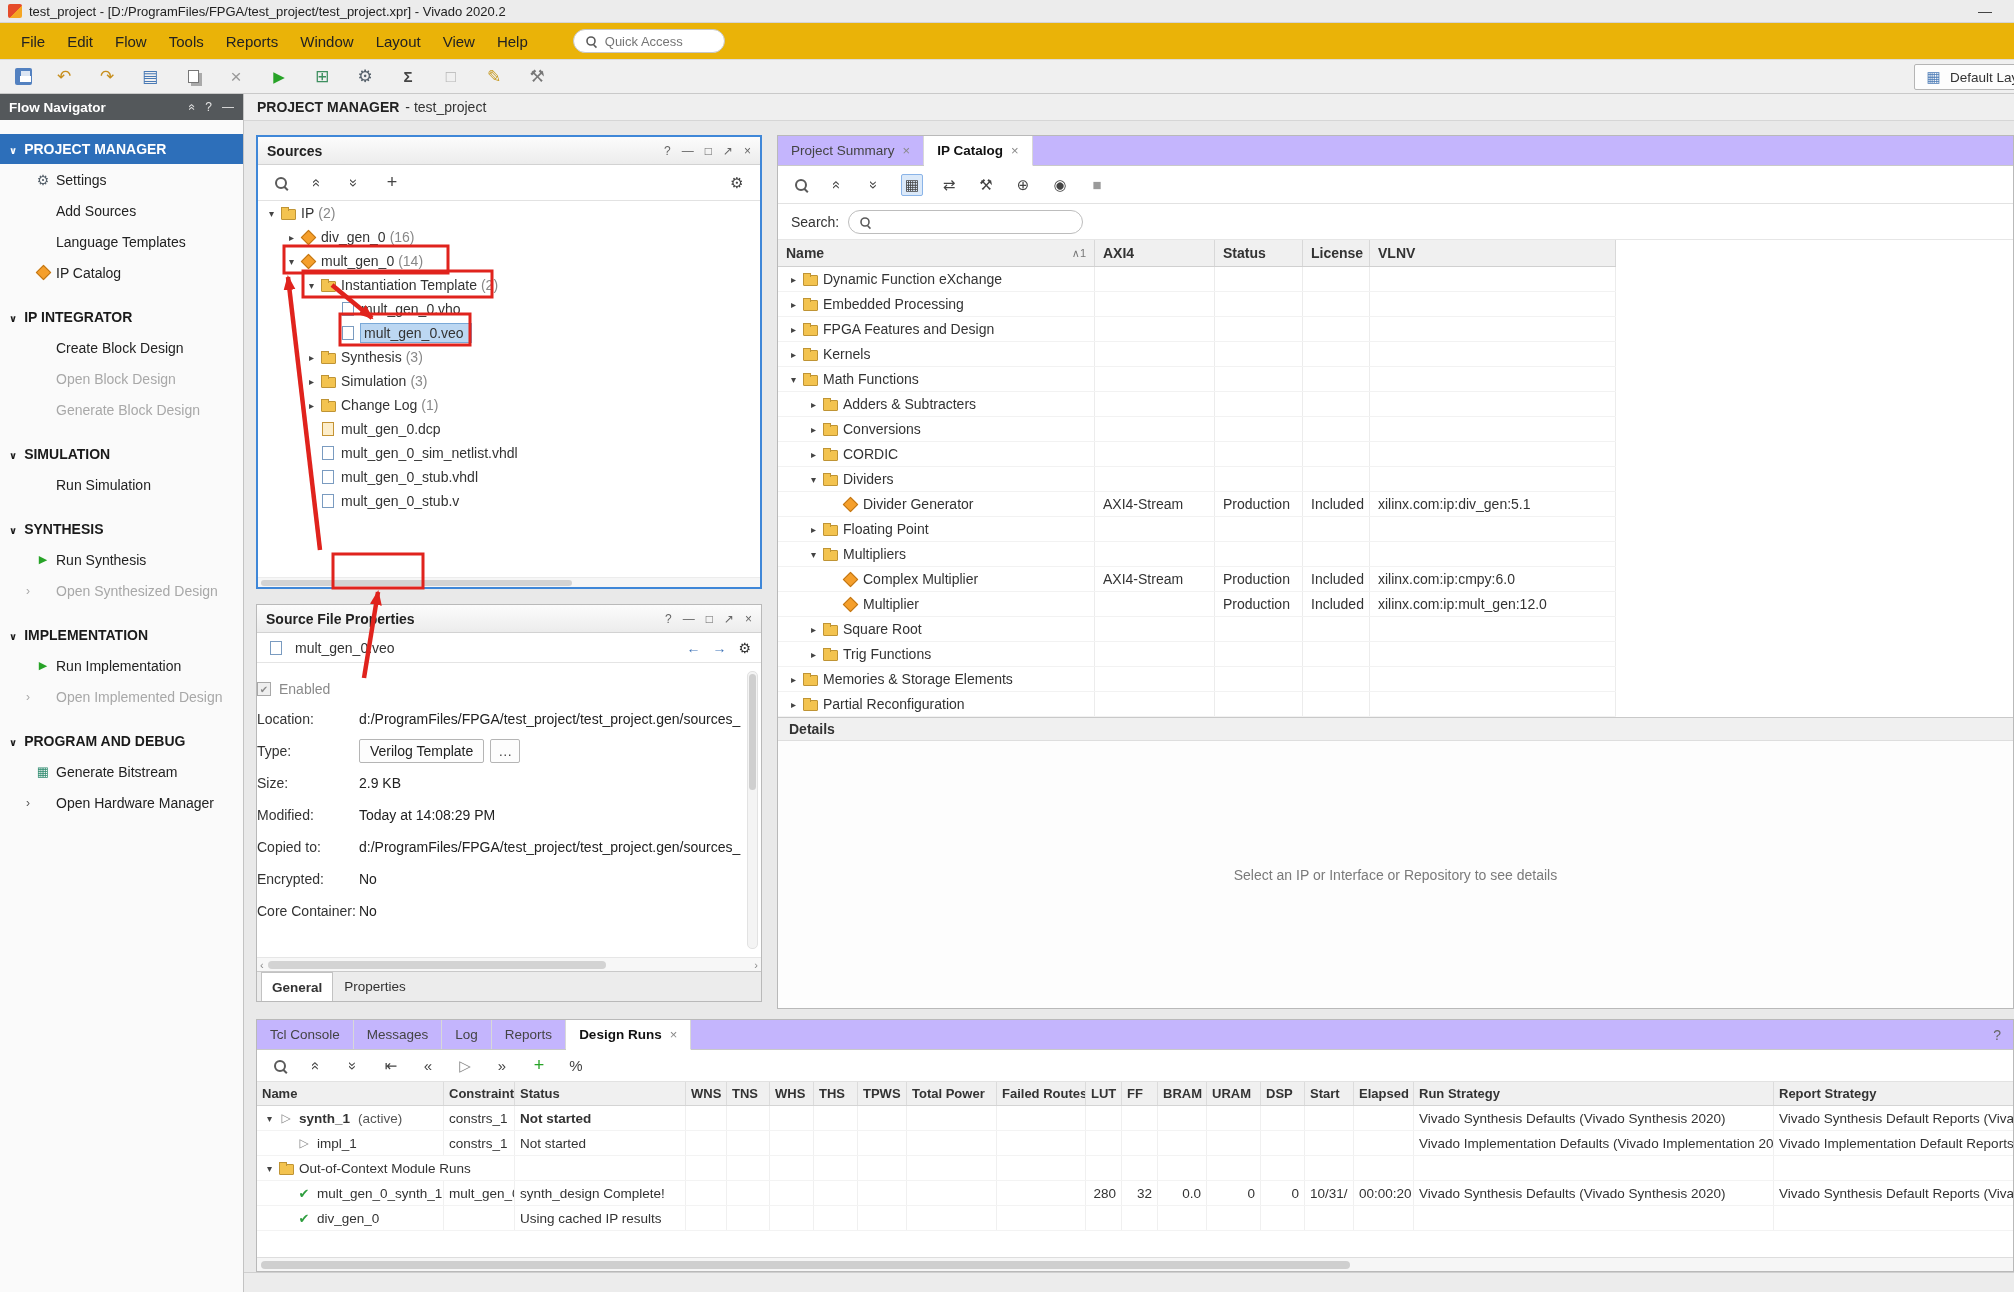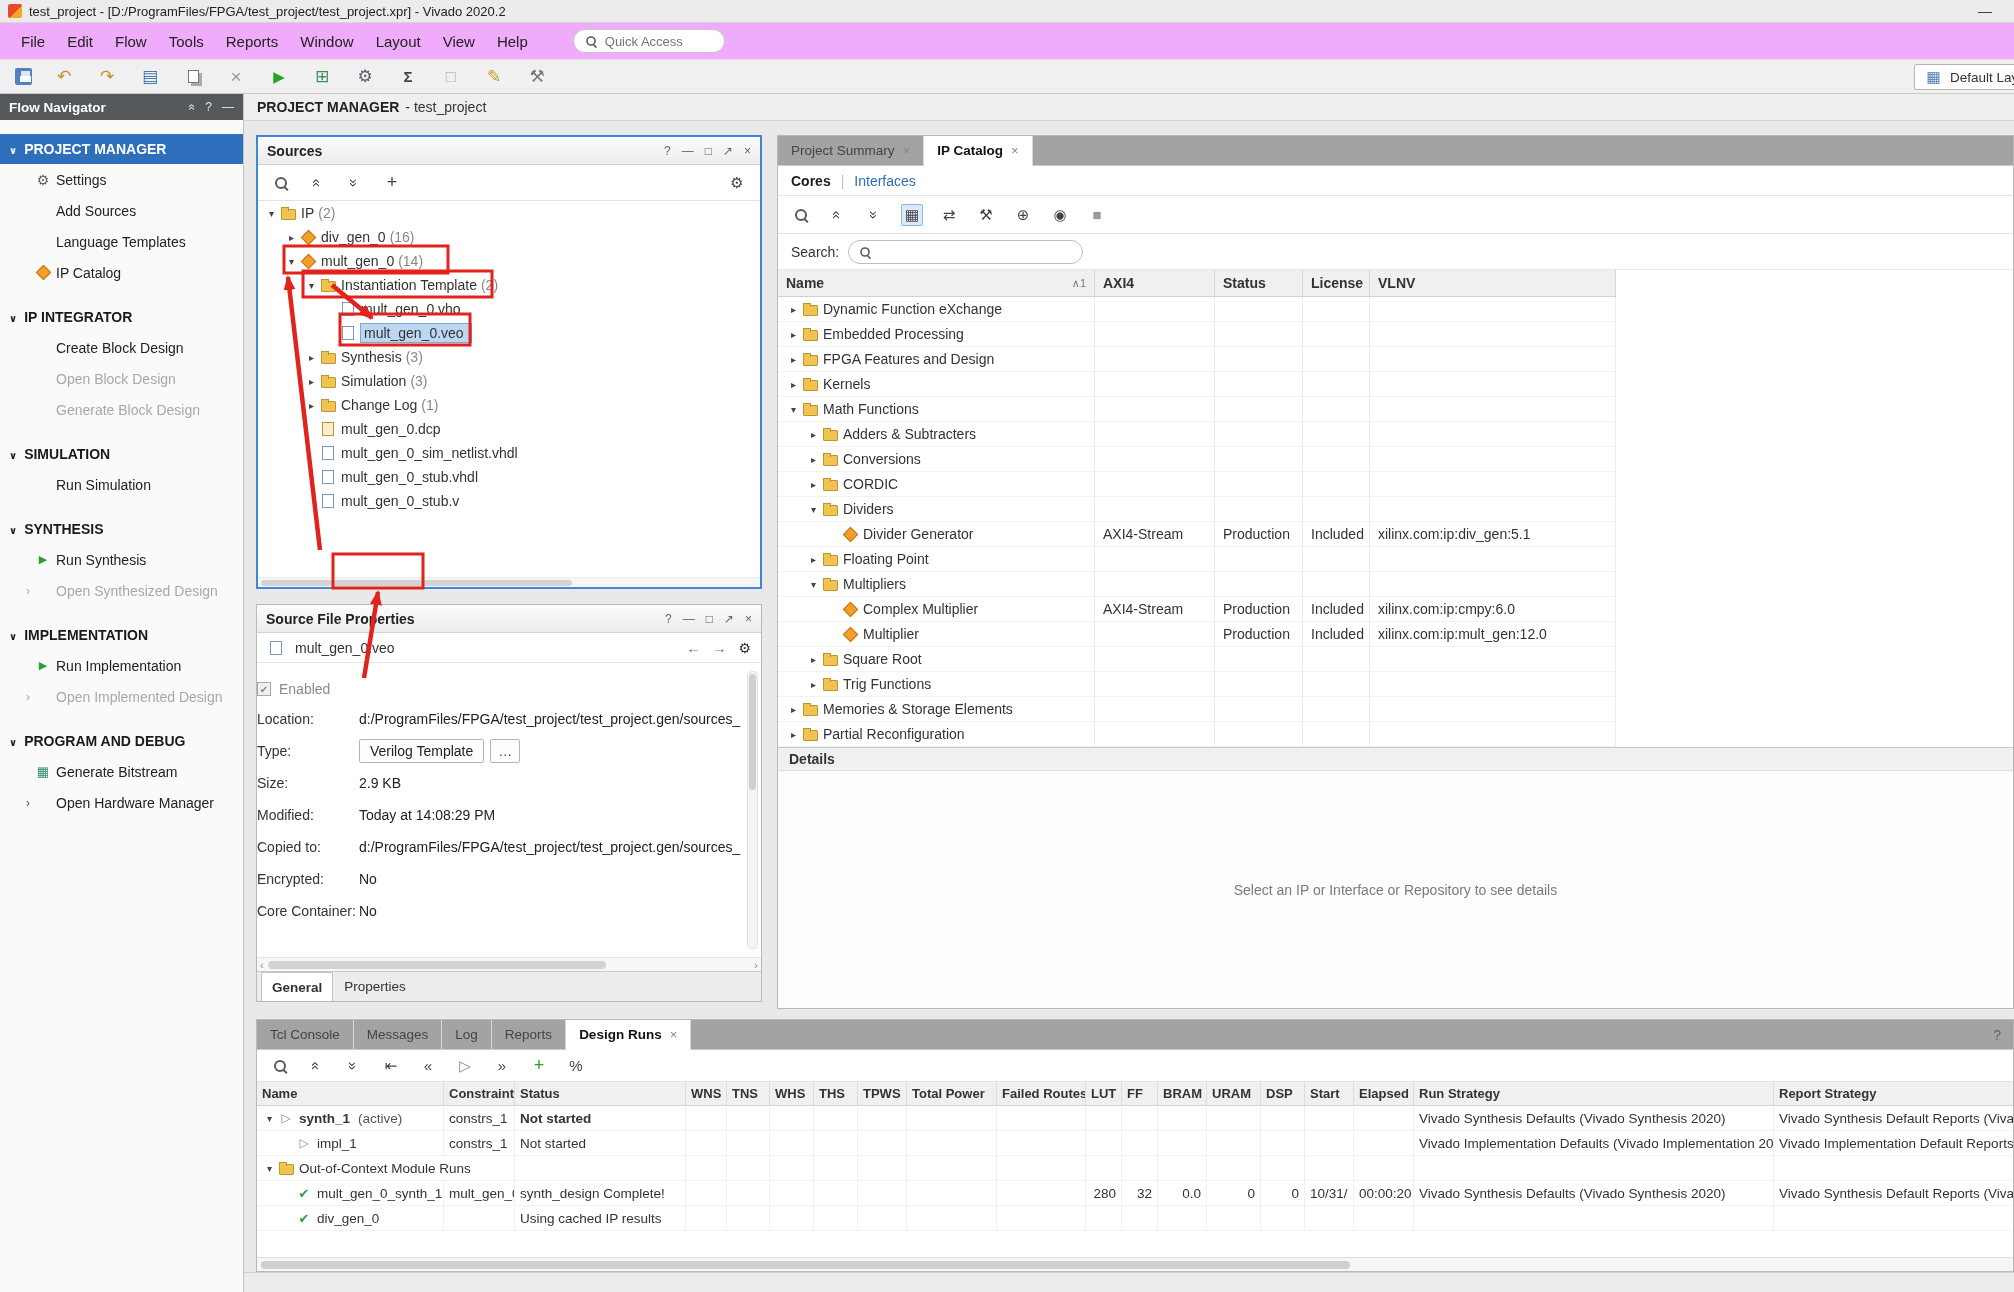--- a/index.html
+++ b/index.html
@@ -3,21 +3,21 @@
 <meta charset="utf-8">
 <style>
 *{margin:0;padding:0;box-sizing:border-box}
 html,body{width:2014px;height:1292px}
 body{position:relative;overflow:hidden;font-family:"Liberation Sans","DejaVu Sans",sans-serif;font-size:14px;color:#333;background:#e9e9e9}
 
 
 .title-bar{position:absolute;left:0;top:0;width:2014px;height:23px;background:#ececec;border-bottom:1px solid #d5d5d5;display:flex;align-items:center;gap:7px;padding:0 8px;font-size:13px;color:#222;z-index:5}
 .app-icon{width:14px;height:14px;border-radius:2px;background:linear-gradient(135deg,#e54b2a 0 55%,#f5a623 55% 100%);flex:none}
 .win-min{margin-left:auto;color:#444;padding:0 14px;font-size:14px}
-.menu-bar{position:absolute;left:0;top:23px;width:2014px;height:37px;background:#f0abfc;border-bottom:1px solid #dcdcdc;display:flex;align-items:center;padding:0 10px;font-size:15px;z-index:5}
+.menu-bar{position:absolute;left:0;top:23px;width:2014px;height:37px;background:#eab308;border-bottom:1px solid #dcdcdc;display:flex;align-items:center;padding:0 10px;font-size:15px;z-index:5}
 .menu-item{padding:4px 11px;color:#222}
 .quick-access{margin-left:34px;display:flex;align-items:center;gap:6px;width:152px;height:24px;border:1px solid #c6c6c6;border-radius:12px;background:#fff;padding:0 9px}
 .qa-input{border:none;outline:none;background:transparent;width:100px;font:inherit;font-size:13px;color:#555}
 .toolbar{position:absolute;left:0;top:60px;width:2014px;height:34px;background:#f0f0f0;border-bottom:1px solid #c9c9c9;display:flex;align-items:center;gap:21px;padding:0 15px;z-index:5}
 .tbi{width:22px;height:22px;display:inline-flex;align-items:center;justify-content:center;color:#555;font-size:17px;position:relative}
 .default-layout-btn{position:absolute;left:1914px;top:4px;width:132px;height:26px;background:#fdfdfd;border:1px solid #b5b5b5;border-radius:2px;display:flex;align-items:center;gap:6px;padding:0 8px;font-size:13.5px;color:#333;white-space:nowrap;overflow:hidden}
 
 
 .t-save{background:#5381c0;border-radius:2px;width:17px;height:17px}
 .t-save::before{content:"";position:absolute;left:6px;top:3px;width:9px;height:6px;background:#dce6f4}
@@ -118,21 +118,21 @@
 .p-extra{display:none}
 .p-extra.more{display:inline-flex;margin-left:6px;border:1px solid #b5b5b5;background:#fdfdfd;padding:3px 7px;border-radius:2px;color:#444}
 .p-extra.more::before{content:"…"}
 .vscroll{position:absolute;right:3px;top:8px;bottom:8px;width:11px;background:#f4f4f4;border:1px solid #e2e2e2;border-radius:5px}
 .vscroll .thumb{width:7px;height:42%;background:#cfcfcf;border-radius:4px;margin:2px auto 0}
 .props-hscroll{height:14px;border-top:1px solid #e6e6e6;background:#f7f7f7;display:flex;align-items:center;gap:4px;padding:0 3px;color:#888;font-size:11px;flex:none}
 .props-hscroll .thumb{height:8px;flex:0 0 68%;background:#d3d3d3;border-radius:4px}
 .props-tabs{height:30px}
 
 
-.doc-tabs{height:30px;background:#a3a3a3;border-bottom:1px solid #c9c9c9;display:flex;align-items:stretch;flex:none}
+.doc-tabs{height:30px;background:#c4b5fd;border-bottom:1px solid #c9c9c9;display:flex;align-items:stretch;flex:none}
 .dtab{display:flex;align-items:center;gap:8px;padding:0 13px;color:#444;border-right:1px solid #d8d8d8;font-size:13.5px}
 .dtab.active{background:#fff;font-weight:bold;color:#111;margin-bottom:-1px;border-bottom:1px solid #fff}
 .tclose{color:#888;font-size:13px;font-weight:normal}
 .tab-help{margin-left:auto;margin-right:12px;align-self:center;color:#666}
 
 
 .catalog-panel{left:777px;top:135px;width:1237px;height:874px}
 .subnav{height:30px;display:flex;align-items:center;gap:10px;padding:0 13px;border-bottom:1px solid #e6e6e6;flex:none}
 .sub-cores{font-weight:bold;color:#1a1a1a}
 .sub-interfaces{color:#2d6fba}
@@ -633,25 +633,20 @@
       <span class="dtab" data-name="document-tab">
         <span data-name="document-tab-label">Project Summary</span>
         <span class="tclose g-close" data-name="close-tab-icon"></span>
       </span>
 
       <span class="dtab active" data-name="document-tab">
         <span data-name="document-tab-label">IP Catalog</span>
         <span class="tclose g-close" data-name="close-tab-icon"></span>
       </span>
     </div>
-  <div class="subnav" data-name="catalog-subnav">
-    <span class="sub-cores" data-name="cores-subtab">Cores</span>
-    <span class="g-pipe" data-name="subnav-divider"></span>
-    <span class="sub-interfaces" data-name="interfaces-subtab">Interfaces</span>
-  </div>
   <div class="mini-toolbar cat-toolbar" data-name="catalog-toolbar">
     <span class="mi">
         <span class="ico-mag" data-name="search-icon"></span>
       </span>
     <span class="mi g-collapse rot90" data-name="collapse-all-icon"></span>
     <span class="mi g-expand rot90" data-name="expand-all-icon"></span>
     <span class="mi g-grid pressed" data-name="group-by-category-icon"></span>
     <span class="mi g-swap" data-name="refresh-repository-icon"></span>
     <span class="mi g-wrench" data-name="ip-settings-icon"></span>
     <span class="mi g-web" data-name="web-icon"></span>

